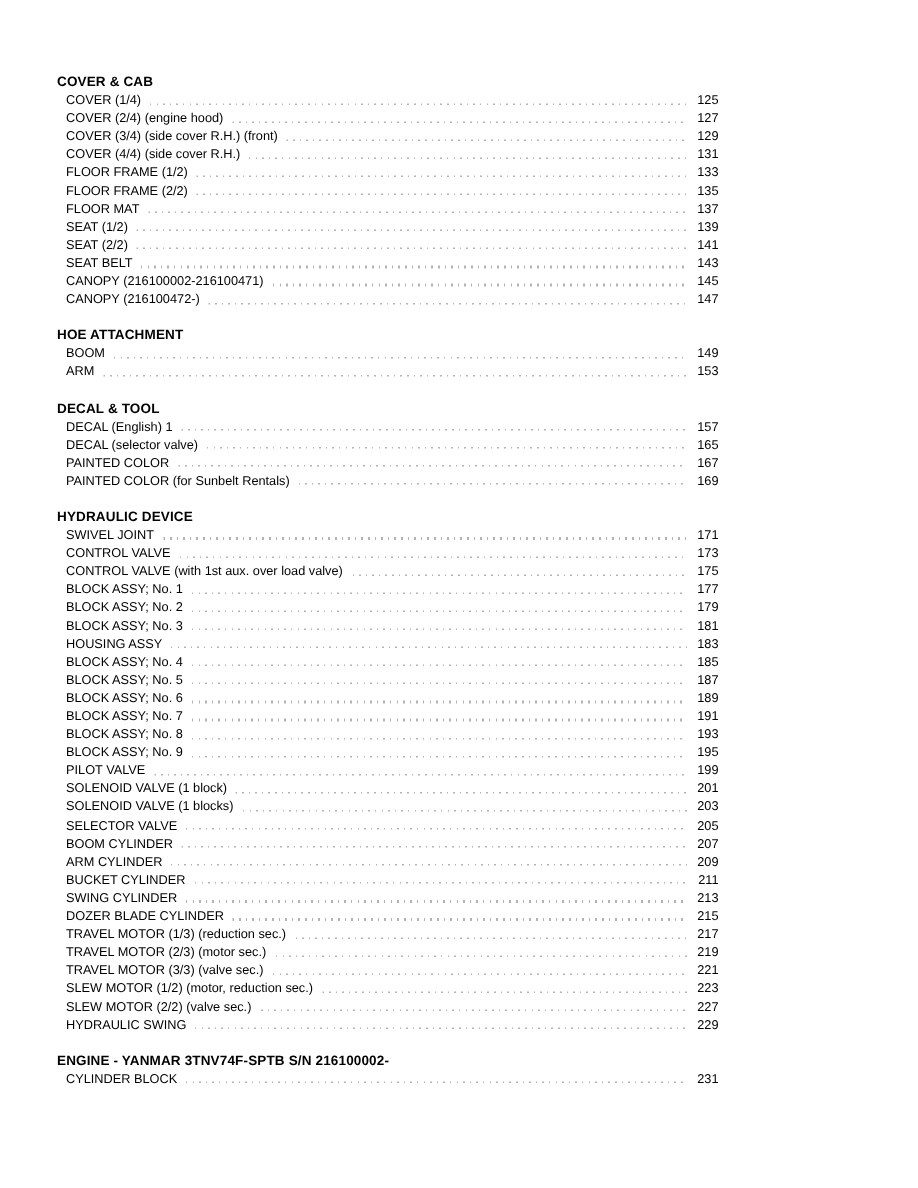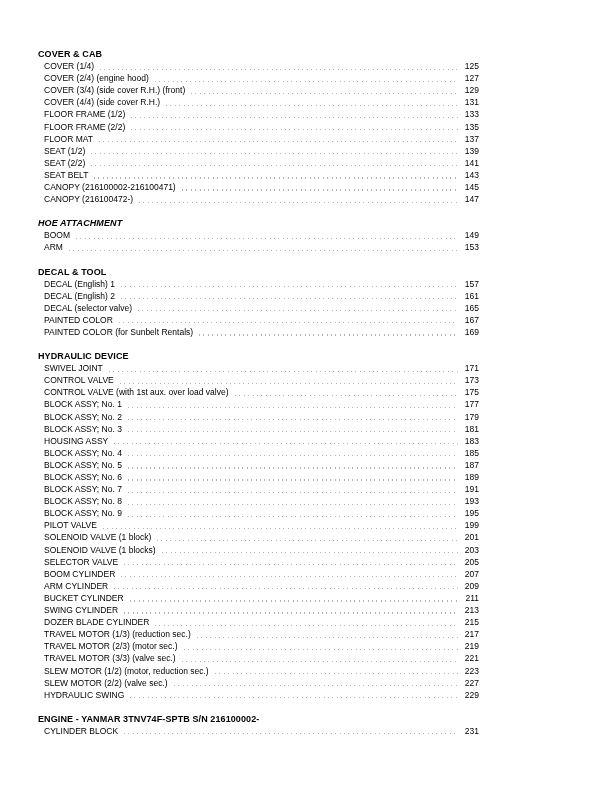--- a/index.html
+++ b/index.html
@@ -132,21 +132,21 @@
 
   <div class="row">
     <span class="entry-label">CANOPY (216100472-)</span>
     <span class="leader"></span>
     <span class="entry-page">147</span>
   </div>
 </div>
   </section>
 
   <section class="section">
-    <h2 class="section-title" style="margin:0;font-style:italic;">HOE ATTACHMENT</h2>
+    <h2 class="section-title" style="margin:0;">HOE ATTACHMENT</h2>
     <div>
   <div class="row">
     <span class="entry-label">BOOM</span>
     <span class="leader"></span>
     <span class="entry-page">149</span>
   </div>
 
   <div class="row">
     <span class="entry-label">ARM</span>
     <span class="leader"></span>
@@ -157,25 +157,20 @@
 
   <section class="section">
     <h2 class="section-title" style="margin:0;">DECAL &amp; TOOL</h2>
     <div>
   <div class="row">
     <span class="entry-label">DECAL (English) 1</span>
     <span class="leader"></span>
     <span class="entry-page">157</span>
   </div>
 
-  <div class="row">
-    <span class="entry-label">DECAL (English) 2</span>
-    <span class="leader"></span>
-    <span class="entry-page">161</span>
-  </div>
 
   <div class="row">
     <span class="entry-label">DECAL (selector valve)</span>
     <span class="leader"></span>
     <span class="entry-page">165</span>
   </div>
 
   <div class="row">
     <span class="entry-label">PAINTED COLOR</span>
     <span class="leader"></span>

